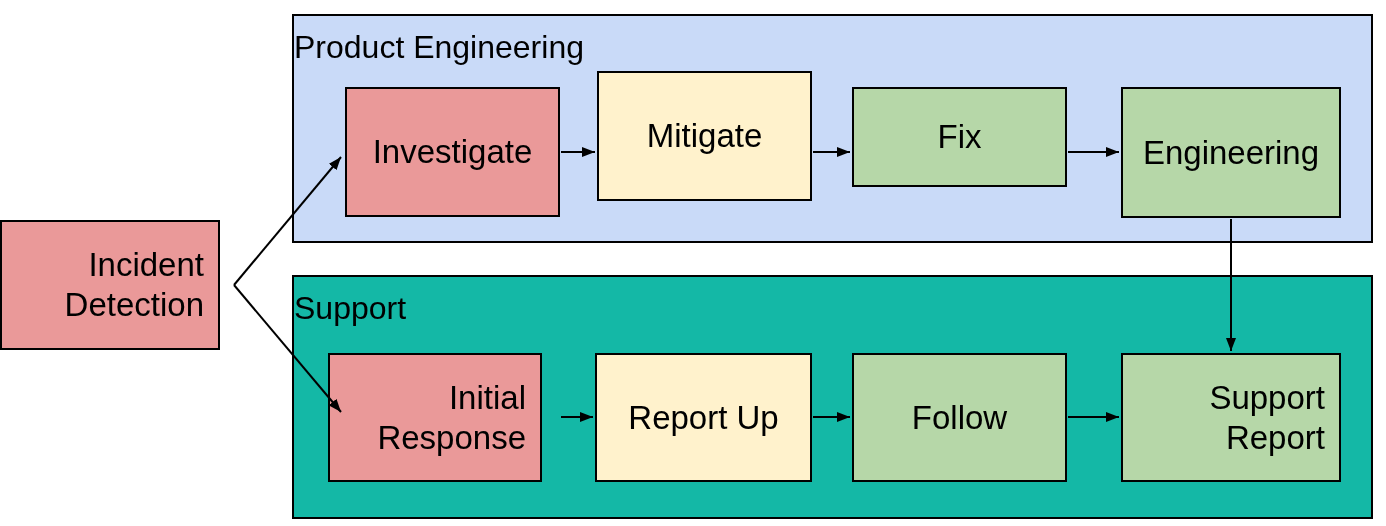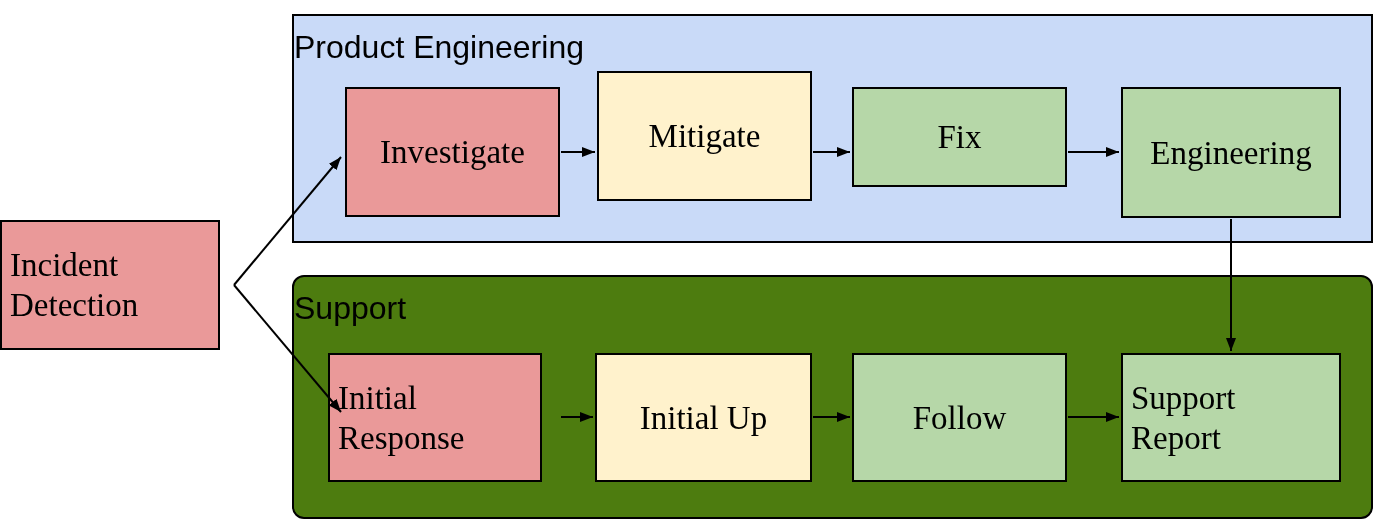--- a/index.html
+++ b/index.html
@@ -26,25 +26,24 @@
     font-size: 32px;
     line-height: 38px;
   }
   .node {
     position: absolute;
     border: 2px solid #000000;
     box-sizing: border-box;
     display: flex;
     align-items: center;
     justify-content: center;
-    text-align: left;
+    text-align: right;
     font-size: 33px;
     line-height: 40px;
-    padding: 0 8px;
-    font-family: Liberation Serif, serif;
+    padding: 0 14px;
   }
   #lane-pe   { left: 292px; top: 14px;  width: 1081px; height: 229px; }
   #lane-sup  { left: 292px; top: 275px; width: 1081px; height: 244px; }
 
   #node-start        { left: 0;   top: 220px; width: 220px; height: 130px; }
 
   #node-investigate  { left: 345px;  top: 87px;  width: 215px; height: 130px; }
   #node-mitigate     { left: 597px;  top: 71px;  width: 215px; height: 130px; }
   #node-fix          { left: 852px;  top: 87px;  width: 215px; height: 100px; }
   #node-postmortem   { left: 1121px; top: 87px;  width: 220px; height: 131px; }
@@ -64,33 +63,33 @@
 </style>
 </head>
 <body>
 
 <div class="canvas">
 
   <div class="lane" id="lane-pe" style="background: rgb(201, 218, 248);">
     <div class="lane-title">Product Engineering</div>
   </div>
 
-  <div class="lane" id="lane-sup" style="background: #4d7c0f; border-radius: 12px;">
+  <div class="lane" id="lane-sup" style="background: #14b8a6;">
     <div class="lane-title">Support</div>
   </div>
 
   <div class="node" id="node-start" style="background: rgb(234, 153, 153);">Incident Detection</div>
 
   <div class="node" id="node-investigate" style="background: rgb(234, 153, 153);">Investigate</div>
   <div class="node" id="node-mitigate" style="background: rgb(255, 242, 204);">Mitigate</div>
   <div class="node" id="node-fix" style="background: rgb(182, 215, 168);">Fix</div>
   <div class="node" id="node-postmortem" style="background: rgb(182, 215, 168);">Engineering</div>
 
   <div class="node" id="node-initial" style="background: rgb(234, 153, 153);">Initial Response</div>
-  <div class="node" id="node-followup" style="background: rgb(255, 242, 204);">Initial Up</div>
+  <div class="node" id="node-followup" style="background: rgb(255, 242, 204);">Report Up</div>
   <div class="node" id="node-close" style="background: rgb(182, 215, 168);">Follow</div>
   <div class="node" id="node-report" style="background: rgb(182, 215, 168);">Support Report</div>
 
   <svg class="connector-layer" viewBox="0 0 1386 526" xmlns="http://www.w3.org/2000/svg">
     <defs>
       <marker id="arrowhead" viewBox="0 0 13 10" refX="13" refY="5" markerWidth="13" markerHeight="10" orient="auto" markerUnits="userSpaceOnUse">
         <path d="M0,0 L13,5 L0,10 Z" fill="#000000"></path>
       </marker>
     </defs>
     <line x1="234" y1="285" x2="341" y2="157" marker-end="url(#arrowhead)"></line>

